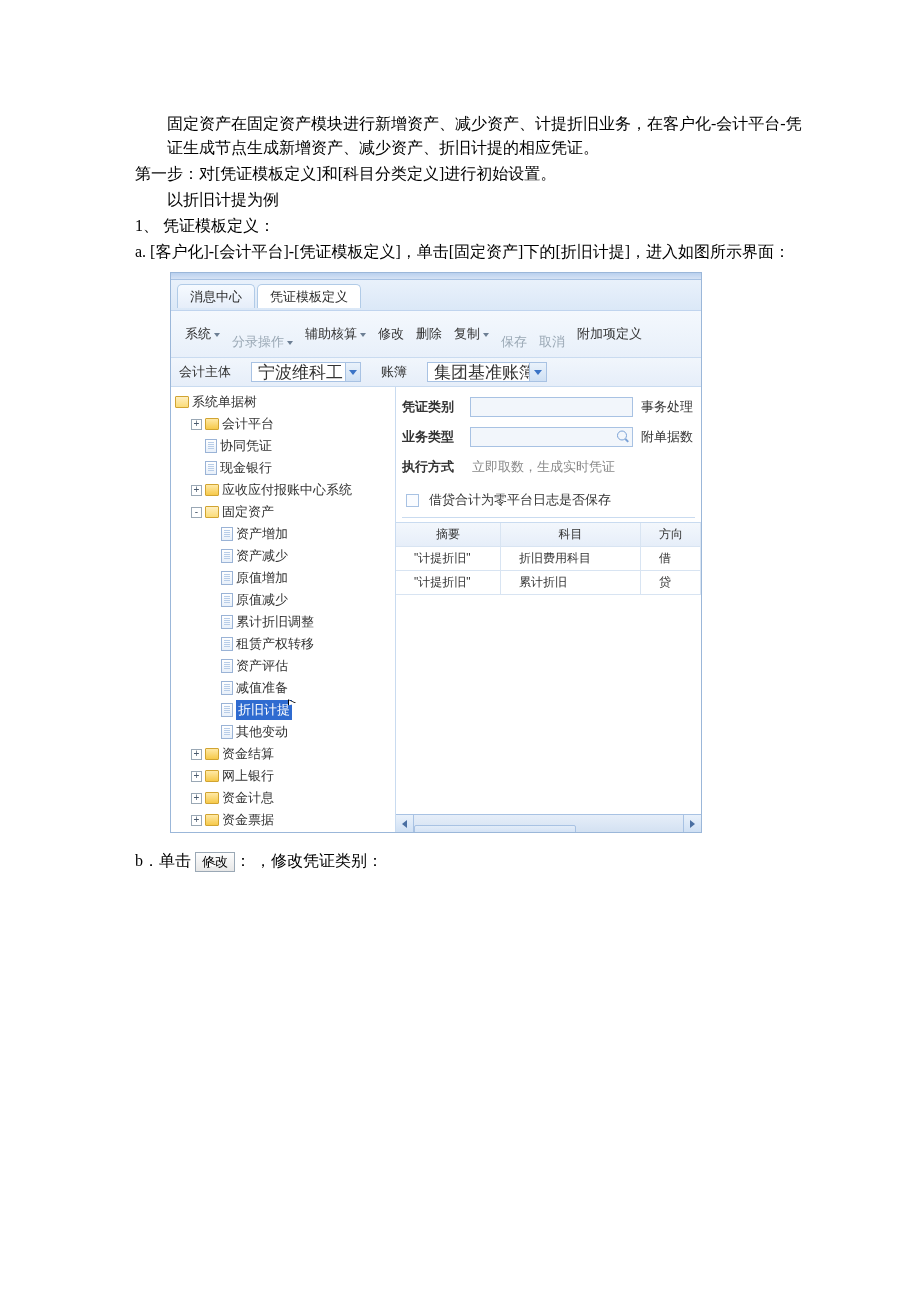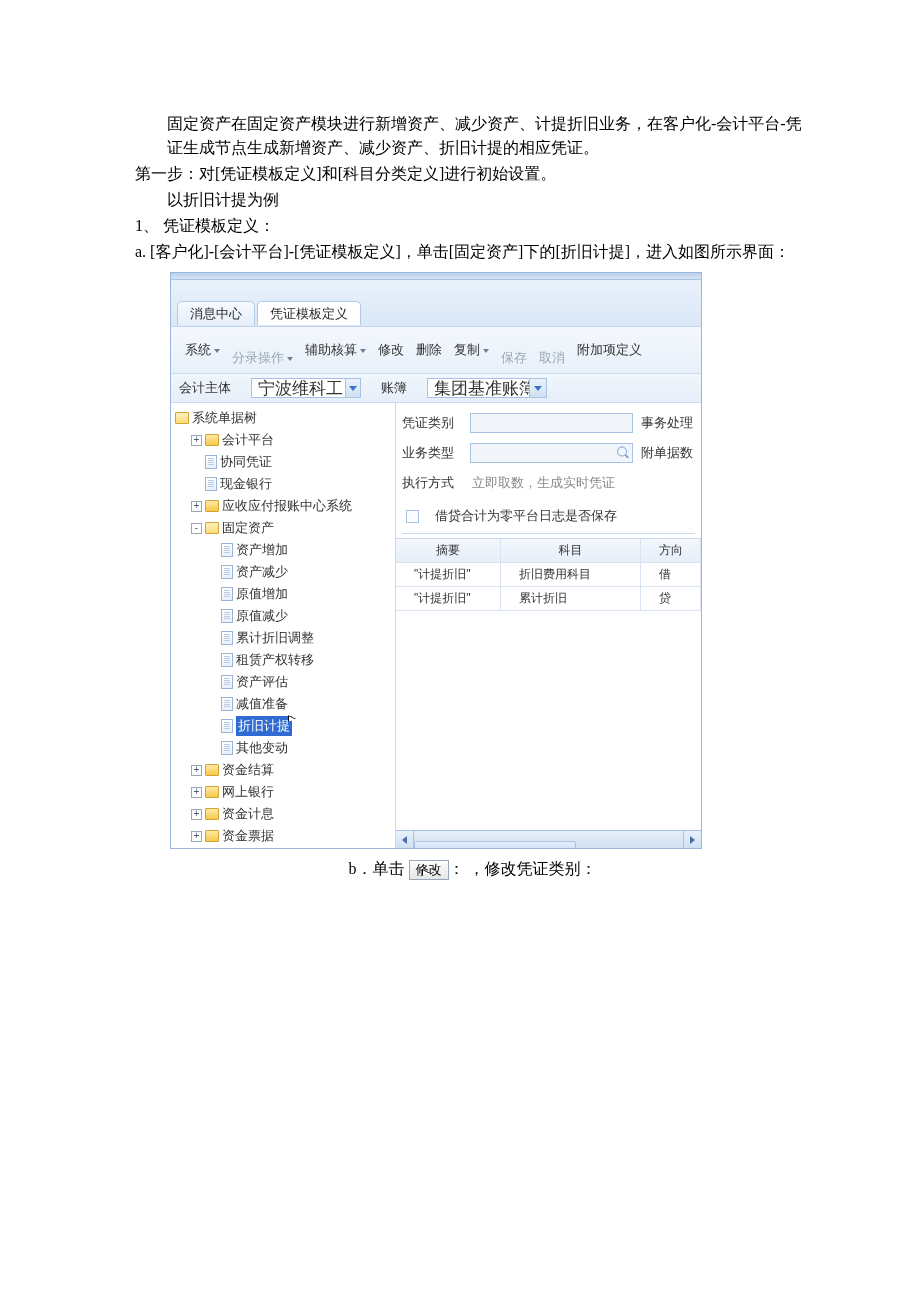--- a/index.html
+++ b/index.html
@@ -31,22 +31,22 @@
     color: #333;
     box-shadow: 0 0 0 1px #e5eefb inset;
   }
   .titlebar-blur {
     height: 6px;
     background: linear-gradient(#b9d0ee, #d6e3f5);
     border-bottom: 1px solid #a8c2e3;
   }
   .tabs-row {
     display: flex;
-    align-items: center;
-    padding: 20px 6px 0 6px;
+    align-items: flex-start;
+    padding: 4px 6px 0 6px;
     background: linear-gradient(#e9f1fb, #dbe8f7);
     border-bottom: 1px solid #c0d4ee;
     height: 26px;
   }
   .tab {
     padding: 3px 12px 2px 12px;
     border: 1px solid #b1cbe7;
     border-bottom: none;
     border-top-left-radius: 5px;
     border-top-right-radius: 5px;
@@ -229,21 +229,21 @@
   }
   .form-top {
     padding: 10px 6px 4px 6px;
   }
   .form-row {
     display: flex;
     align-items: center;
     margin-bottom: 10px;
     gap: 8px;
   }
-  .form-label { width: 60px; }
+  .form-label { width: 60px; font-weight: bold; }
   .form-input {
     flex: 1;
     height: 20px;
     border: 1px solid #a8c2e3;
     background: #f2f6fb;
     box-sizing: border-box;
     position: relative;
   }
   .search-icon {
     position: absolute;
@@ -275,21 +275,21 @@
     display: flex;
     align-items: center;
     padding-left: 2px;
     font-size: 13px;
     overflow: hidden;
     white-space: nowrap;
   }
   .checkbox-row {
     display: flex;
     align-items: center;
-    gap: 16px;
+    gap: 10px;
     padding: 4px 0 8px 4px;
     border-bottom: 1px solid #c9dbf0;
   }
   .chk {
     width: 13px; height: 13px;
     border: 1px solid #a8c2e3;
     background: #fafcff;
     box-sizing: border-box;
   }
   .grid {
@@ -361,21 +361,21 @@
   }
   .inline-btn-wrap {
     display: inline-block;
     position: relative;
   }
   .inline-cursor {
     position: absolute;
     left: 50%;
     top: 60%;
   }
-  .step-b { margin-top: 8px; text-align: center; }
+  .step-b { margin-top: 16px; }
 </style>
 </head>
 <body>
 
 <div class="page">
 
   <div class="doc-text">
     <p class="indent">固定资产在固定资产模块进行新增资产、减少资产、计提折旧业务，在客户化-会计平台-凭证生成节点生成新增资产、减少资产、折旧计提的相应凭证。</p>
     <p>第一步：对[凭证模板定义]和[科目分类定义]进行初始设置。</p>
     <p class="indent">以折旧计提为例</p>

